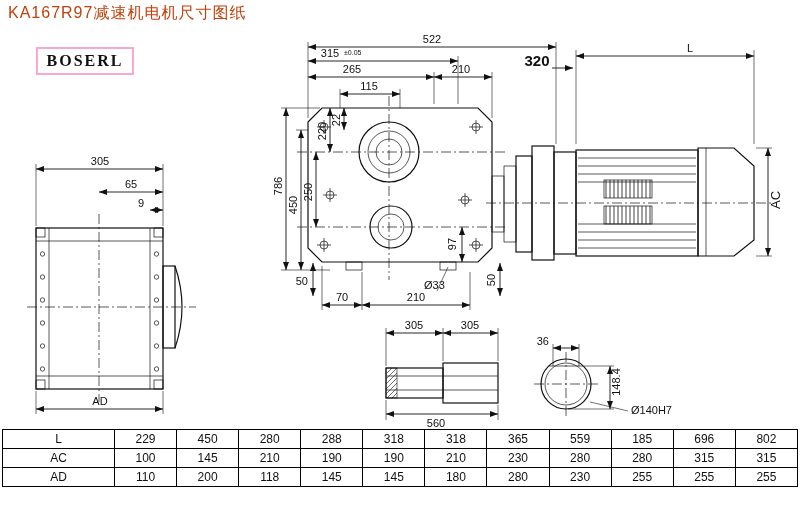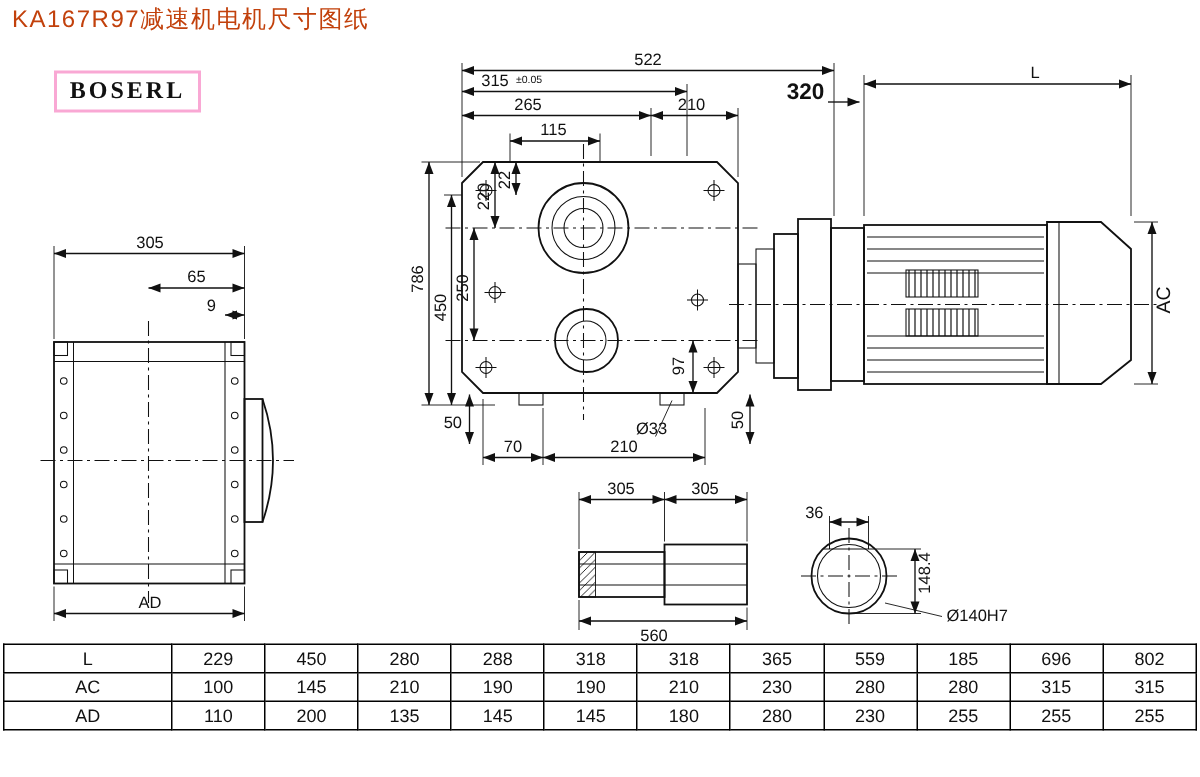--- a/index.html
+++ b/index.html
@@ -294,21 +294,21 @@
     <td>230</td>
     <td>280</td>
     <td>280</td>
     <td>315</td>
     <td>315</td>
   </tr>
   <tr>
     <th>AD</th>
     <td>110</td>
     <td>200</td>
-    <td>135</td>
+    <td>118</td>
     <td>145</td>
     <td>145</td>
     <td>180</td>
     <td>280</td>
     <td>230</td>
     <td>255</td>
     <td>255</td>
     <td>255</td>
   </tr>
 </tbody>

